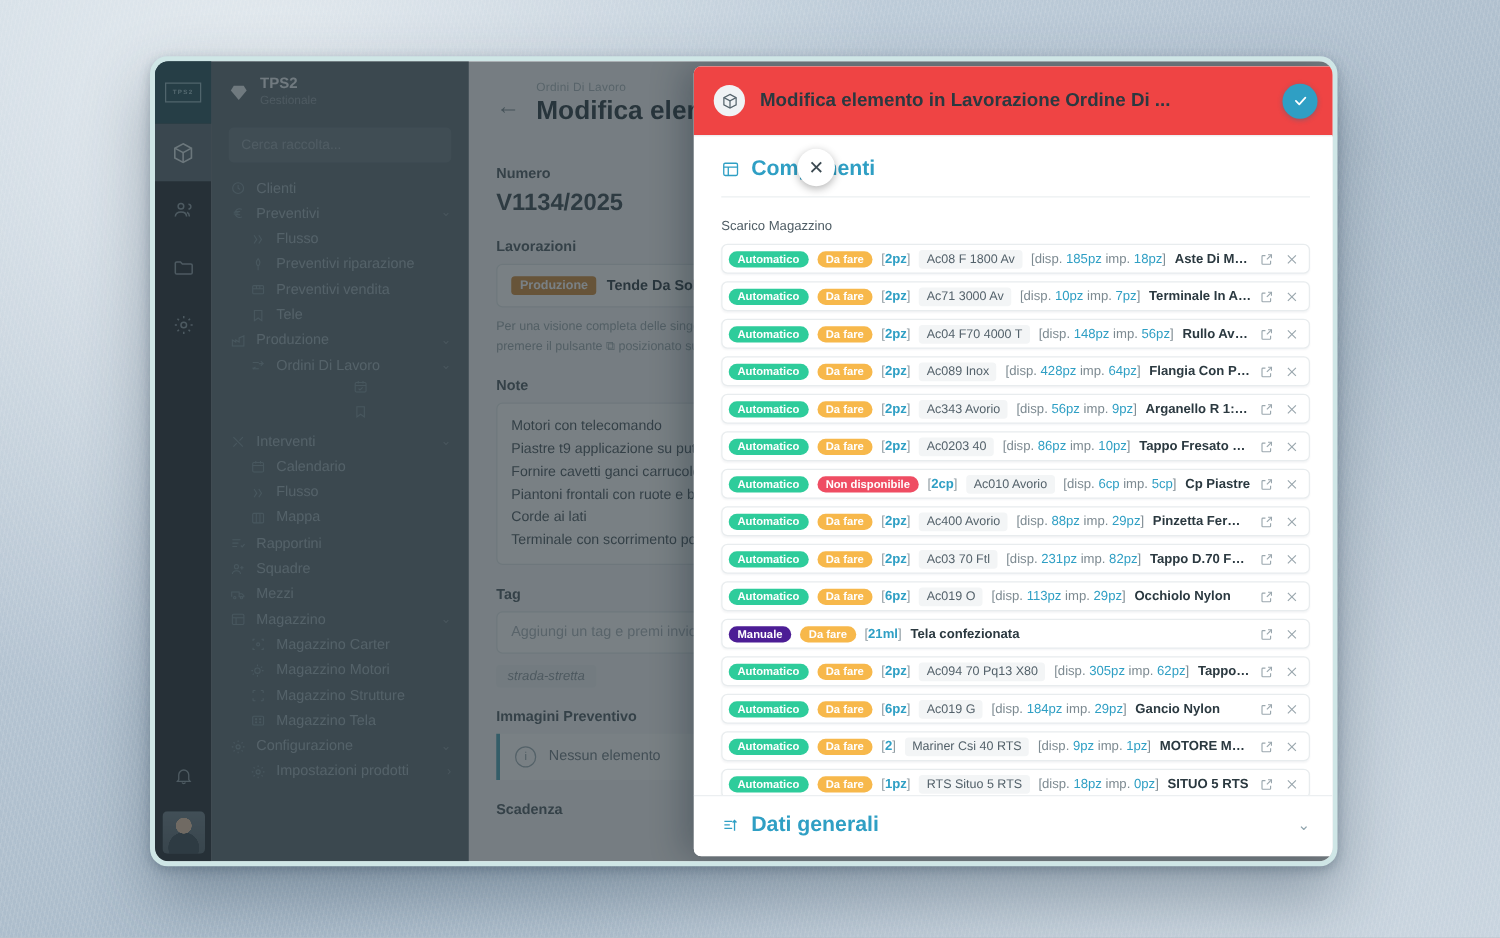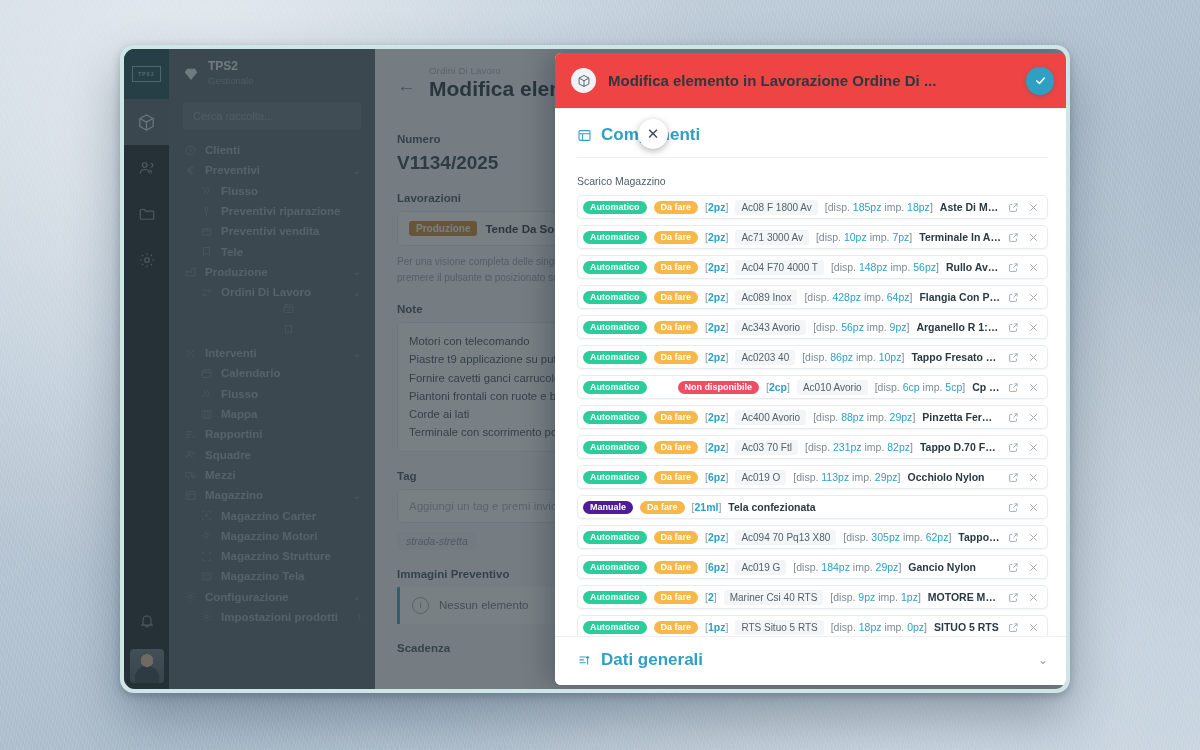--- a/index.html
+++ b/index.html
@@ -76,21 +76,21 @@
   }
   .nav-brand{display:flex;align-items:center;gap:9px;padding:11px 14px 9px 14px;}
   .nav-brand .bi{color:#e6eef1;}
   .nav-brand .bt{line-height:1.15;}
   .nav-brand .b1{font-size:12px;color:#e9f0f3;font-weight:600;}
   .nav-brand .b2{font-size:9.5px;color:#8d9ba3;}
   .nav-search{
     margin:6px 14px 10px 14px;height:28px;border-radius:4px;background:#697982;
     display:flex;align-items:center;padding:0 10px;color:#93a1a9;font-size:11px;
   }
-  .nav-list{padding:0 0 10px 0;font-weight:bold;}
+  .nav-list{padding:0 0 10px 0;}
   .nav-row{
     display:flex;align-items:center;gap:8px;height:20.3px;padding:0 14px;color:#9fb0b8;
     font-size:11.5px;white-space:nowrap;
   }
   .nav-row .ni{width:14px;display:flex;align-items:center;justify-content:center;color:#7e939c;}
   .nav-row .nl{flex:1;overflow:hidden;text-overflow:ellipsis;}
   .nav-row .nc{color:#7f8f97;font-size:10px;}
   .nav-row.lvl1{padding-left:30px;}
   .nav-row.lvl2{padding-left:46px;flex-direction:column;}
 
@@ -158,21 +158,21 @@
     height:22px;padding:0 8px 0 5px;margin-bottom:6px;
     box-shadow:0 1px 1.5px rgba(40,60,70,.05);
     font-size:10.5px;white-space:nowrap;overflow:hidden;
   }
   .bdg{
     border-radius:9px;color:#fff;font-size:9px;font-weight:600;padding:2px 7px;line-height:1;flex:0 0 auto;
   }
   .bdg.auto{background:#2ecc9b;}
   .bdg.man{background:#4c1d95;}
   .bdg.todo{background:#f7b84b;}
-  .bdg.nd{background:#ef4d63;margin-left:24px;}
+  .bdg.nd{background:#ef4d63;}
   .qty{color:#2f9fc4;font-weight:600;flex:0 0 auto;}
   .qty .br{color:#8c99a0;font-weight:400;}
   .code{
     background:#f3f5f6;border-radius:3px;padding:2px 6px;color:#53616a;font-size:10px;flex:0 0 auto;
   }
   .stock{color:#7d8a91;flex:0 0 auto;}
   .stock b{color:#2f9fc4;font-weight:400;}
   .cname{font-weight:bold;color:#2b3940;overflow:hidden;text-overflow:ellipsis;flex:1 1 auto;}
   .cact{display:flex;align-items:center;gap:9px;flex:0 0 auto;color:#9aa7ae;}
   .cact .ic{display:flex;align-items:center;justify-content:center;}

